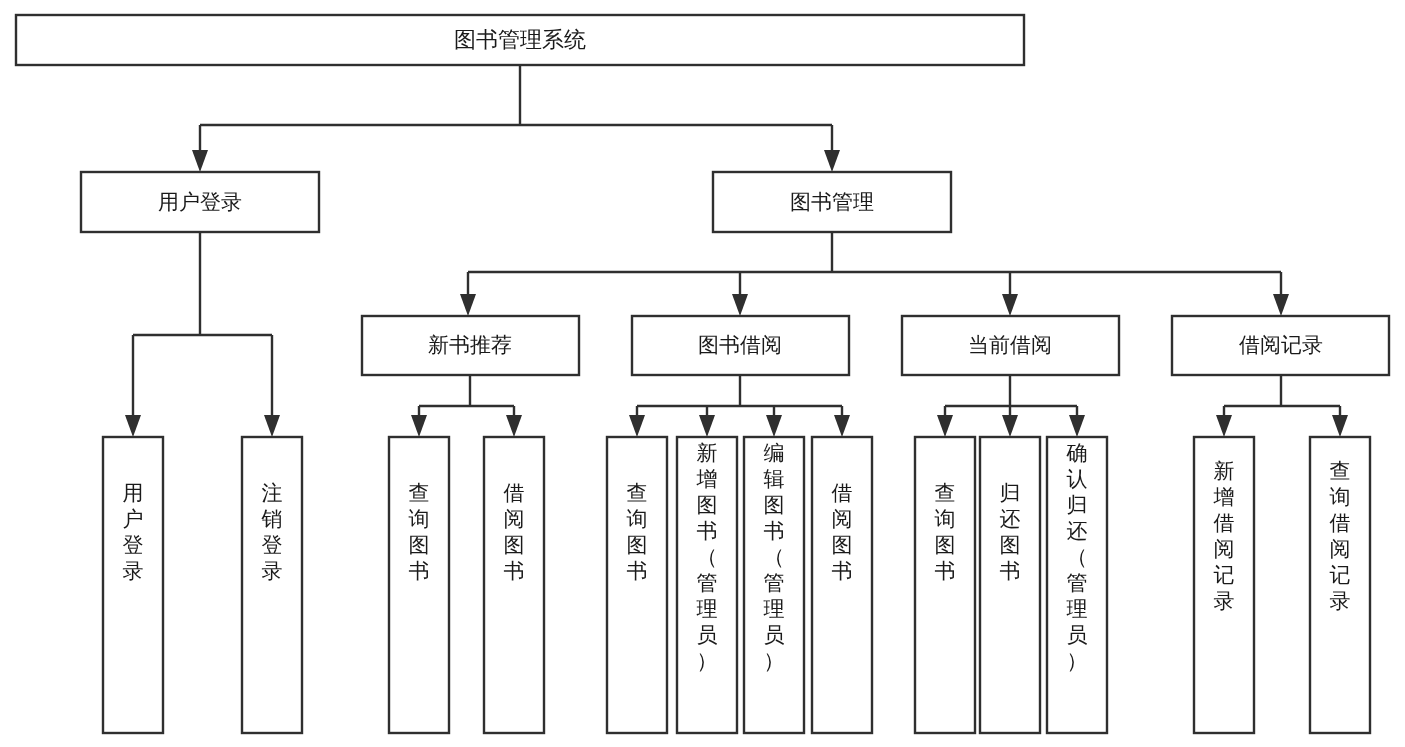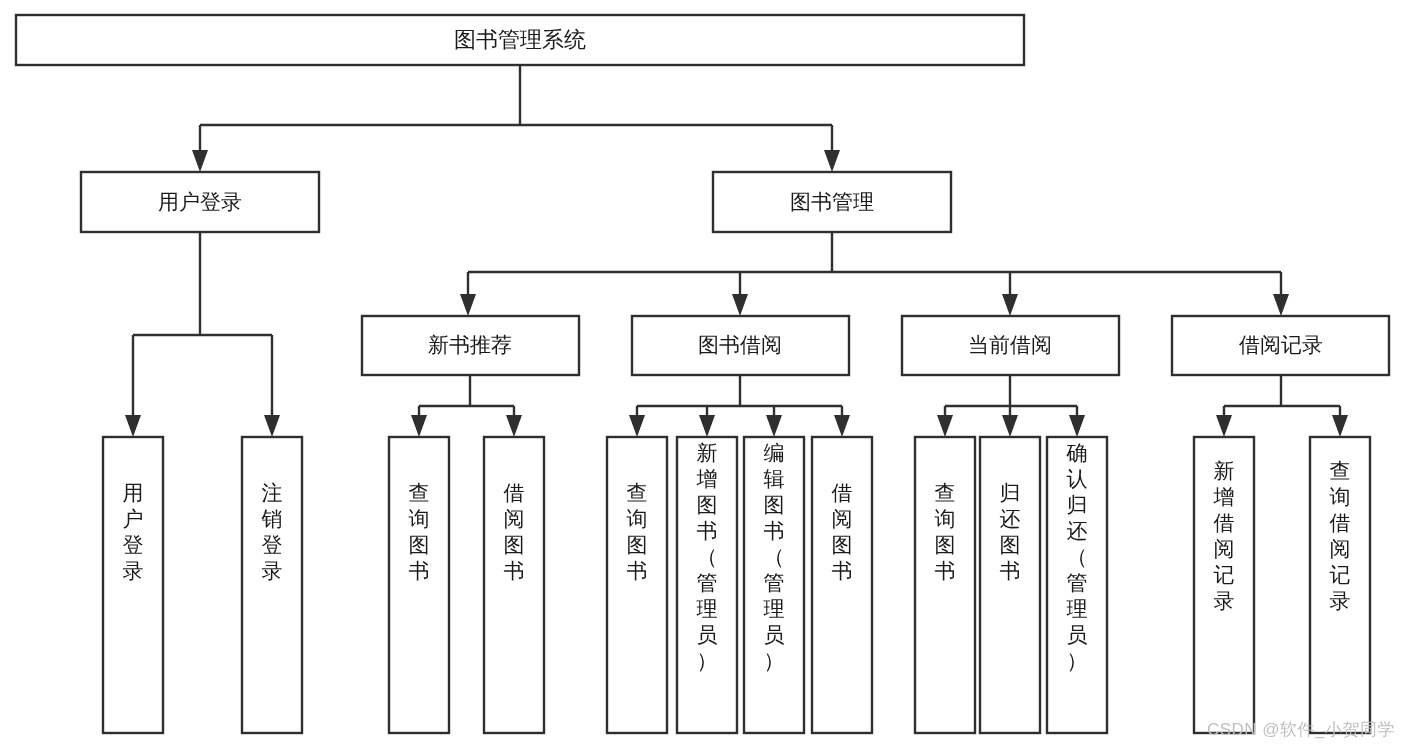--- a/index.html
+++ b/index.html
@@ -214,15 +214,14 @@
       <text class="vlabel" x="1224" y="478"><tspan x="1224" dy="0">新</tspan><tspan x="1224" dy="26">增</tspan><tspan x="1224" dy="26">借</tspan><tspan x="1224" dy="26">阅</tspan><tspan x="1224" dy="26">记</tspan><tspan x="1224" dy="26">录</tspan></text>
     </g>
 
     <g>
       <rect class="node-box" x="1310" y="437" width="60" height="296"></rect>
       <text class="vlabel" x="1340" y="478"><tspan x="1340" dy="0">查</tspan><tspan x="1340" dy="26">询</tspan><tspan x="1340" dy="26">借</tspan><tspan x="1340" dy="26">阅</tspan><tspan x="1340" dy="26">记</tspan><tspan x="1340" dy="26">录</tspan></text>
     </g>
 
   </svg>
 
-  <div class="watermark">CSDN @软件_小贺同学</div>
 
 </div>
 
 </body></html>

